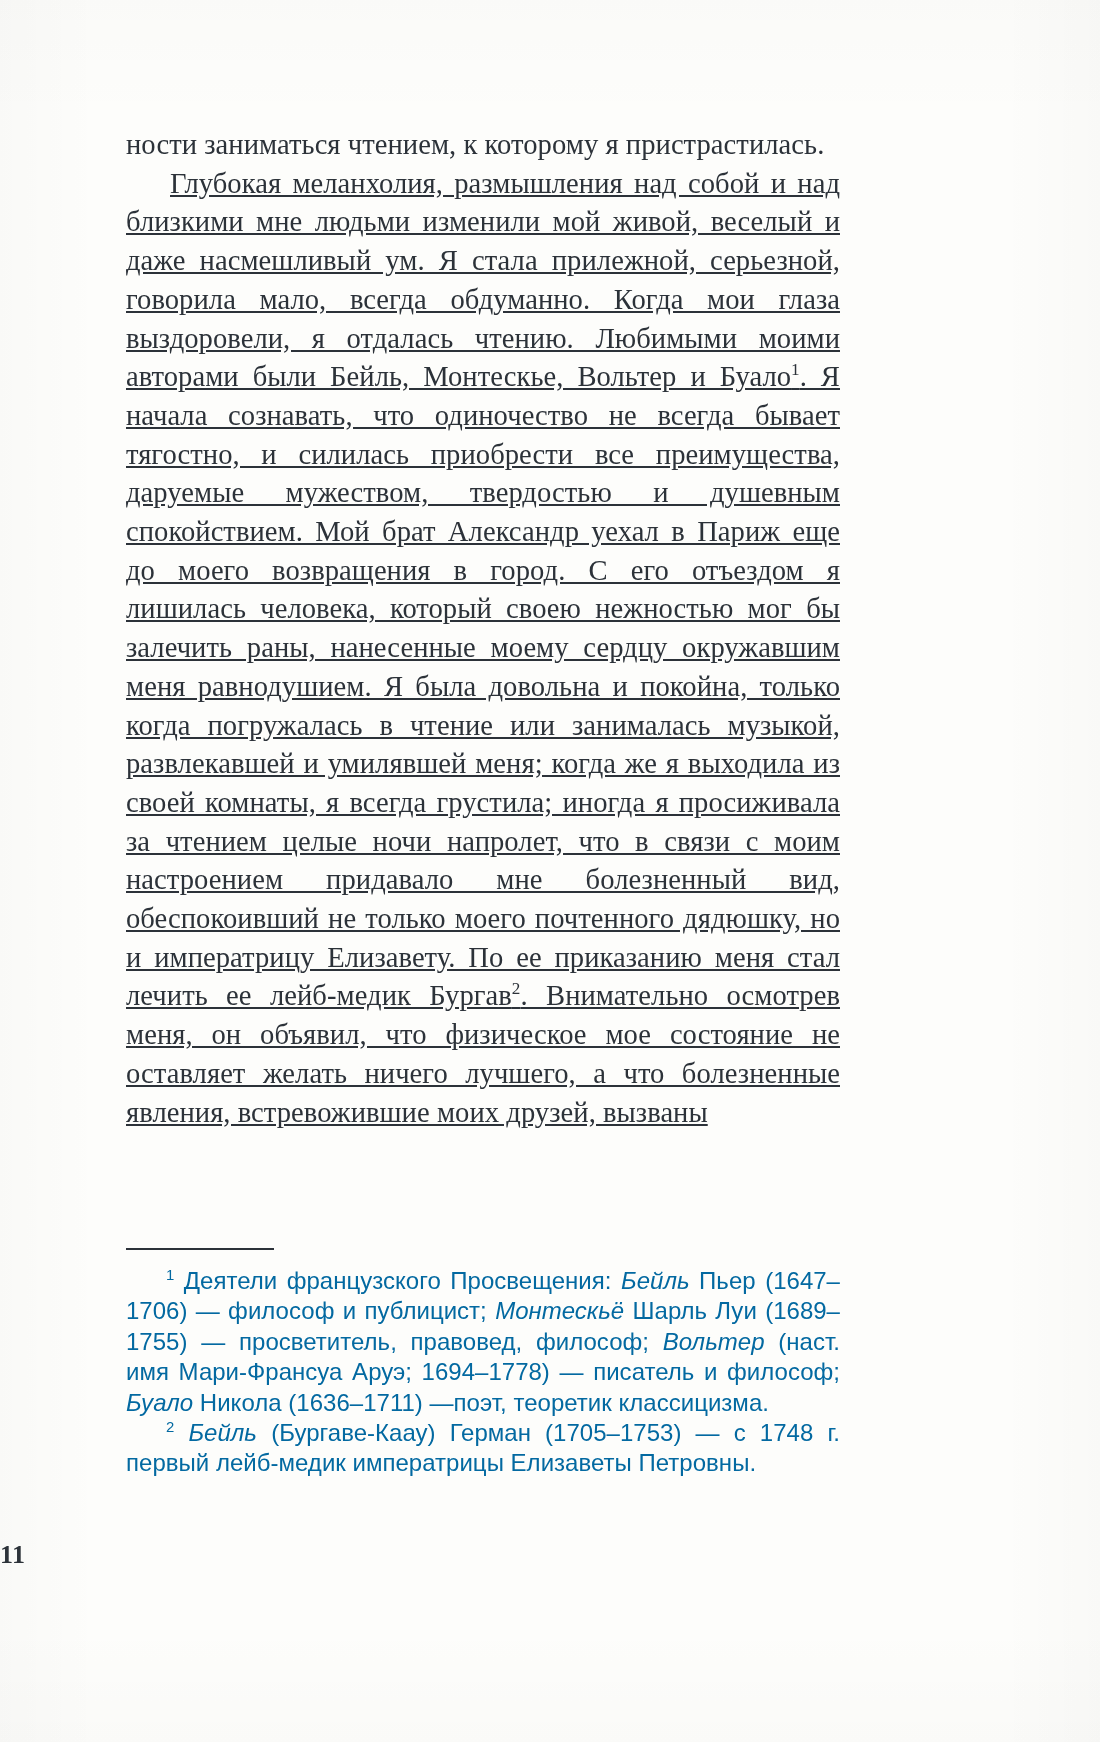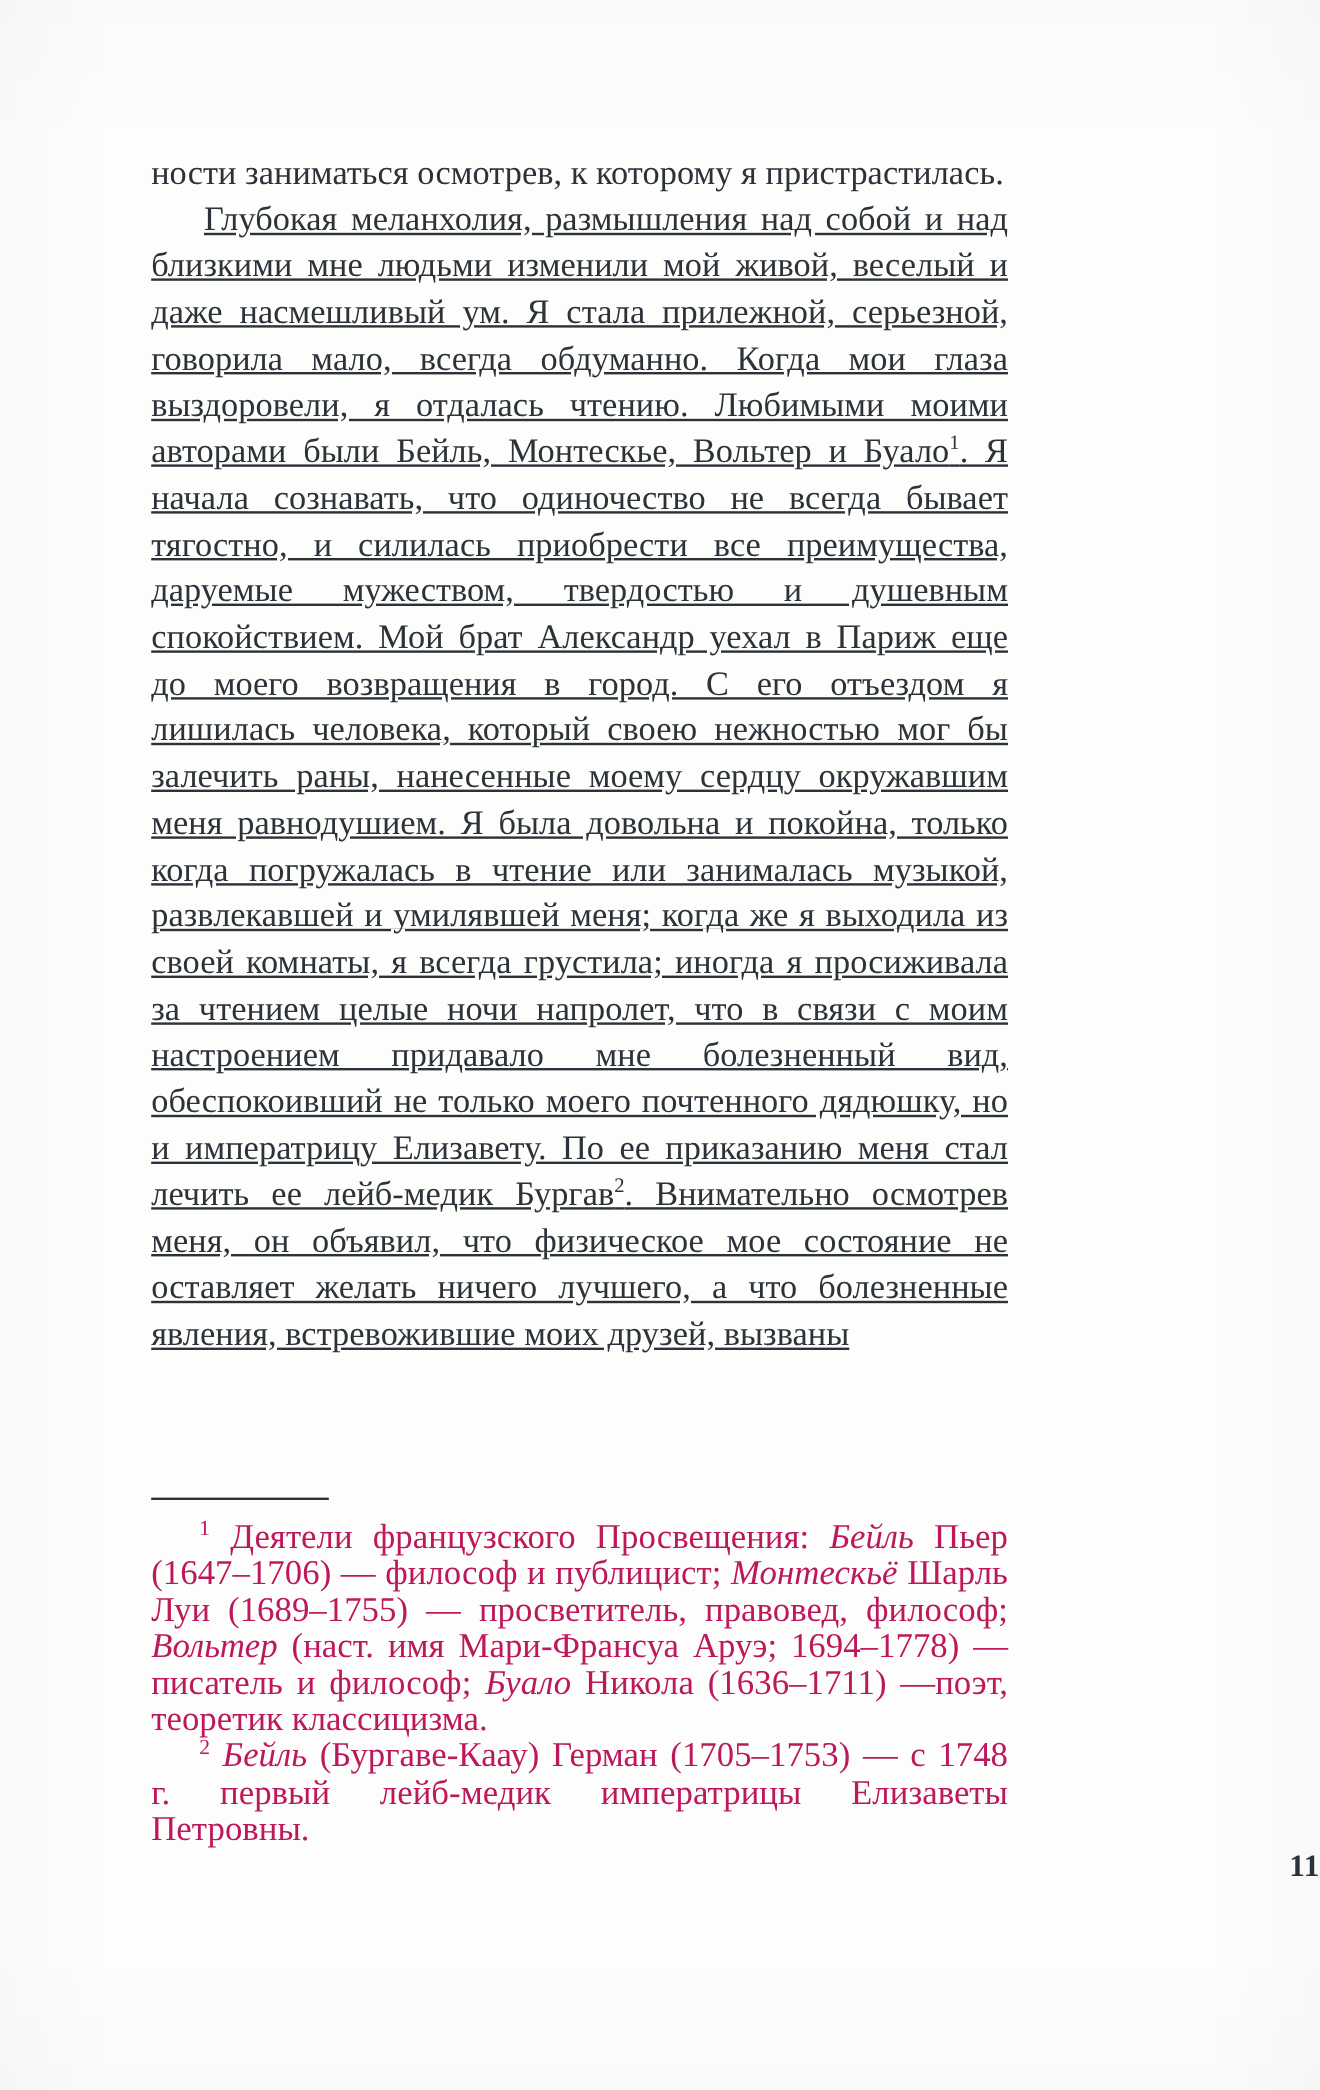--- a/index.html
+++ b/index.html
@@ -72,24 +72,24 @@
 
   .fn-rule {
     width: 148px;
     height: 0;
     border: 0;
     border-top: 2.2px solid #2c3239;
     margin: 0 0 16px 0;
   }
 
   .fn-par {
-    font-family: Liberation Serif, serif;
-    font-size: 29px;
+    font-family: Liberation Sans, sans-serif;
+    font-size: 24px;
     line-height: 30.4px;
-    color: #be185d;
+    color: #0369a1;
     text-align: justify;
     text-justify: inter-word;
     margin: 0;
     text-indent: 40px;
     letter-spacing: 0.02px;
   }
 
   .fn-par + .fn-par {
     margin-top: 0;
   }
@@ -104,36 +104,36 @@
   .body-par i {
     font-style: italic;
   }
 
   
   .folio {
     position: absolute;
     left: 0;
     right: 0;
     top: 1540px;
-    text-align: right;
+    text-align: left;
     font-family: "Liberation Serif", "DejaVu Serif", serif;
     font-size: 26px;
     font-weight: bold;
     color: #2c3239;
     letter-spacing: 0.5px;
   }
 </style>
 </head>
 <body>
 
 <div class="page">
 
   <div class="text-block">
     <div id="body-paragraphs">
-        <p class="body-par">ности заниматься осмотрев, к которому я пристрастилась.</p>
+        <p class="body-par">ности заниматься чтением, к которому я пристрастилась.</p>
         <p class="body-par indented">Глубокая меланхолия, размышления над собой и над близкими мне людьми изменили мой живой, веселый и даже насмешливый ум. Я стала прилежной, серьезной, говорила мало, всегда обдуманно. Когда мои глаза выздоровели, я отдалась чтению. Любимыми моими авторами были Бейль, Монтескье, Вольтер и Буало<sup class="fn-ref">1</sup>. Я начала сознавать, что одиночество не всегда бывает тягостно, и силилась приобрести все преимущества, даруемые мужеством, твердостью и душевным спокойствием. Мой брат Александр уехал в Париж еще до моего возвращения в город. С его отъездом я лишилась человека, который своею нежностью мог бы залечить раны, нанесенные моему сердцу окружавшим меня равнодушием. Я была довольна и покойна, только когда погружалась в чтение или занималась музыкой, развлекавшей и умилявшей меня; когда же я выходила из своей комнаты, я всегда грустила; иногда я просиживала за чтением целые ночи напролет, что в связи с моим настроением придавало мне болезненный вид, обеспокоивший не только моего почтенного дядюшку, но и императрицу Елизавету. По ее приказанию меня стал лечить ее лейб-медик Бургав<sup class="fn-ref">2</sup>. Внимательно осмотрев меня, он объявил, что физическое мое состояние не оставляет желать ничего лучшего, а что болезненные явления, встревожившие моих друзей, вызваны</p>
       </div>
   </div>
 
   <div class="footnotes">
     <hr class="fn-rule">
     <div id="footnote-list">
         <p class="fn-par"><sup>1</sup> Деятели французского Просвещения: <i>Бейль</i> Пьер (1647–1706) — философ и публицист; <i>Монтескьё</i> Шарль Луи (1689–1755) — просветитель, правовед, философ; <i>Вольтер</i> (наст. имя Мари-Франсуа Аруэ; 1694–1778) — писатель и философ; <i>Буало</i> Никола (1636–1711) —поэт, теоретик классицизма.</p>
         <p class="fn-par"><sup>2</sup> <i>Бейль</i> (Бургаве-Каау) Герман (1705–1753) — с 1748 г. первый лейб-медик императрицы Елизаветы Петровны.</p>
       </div>

